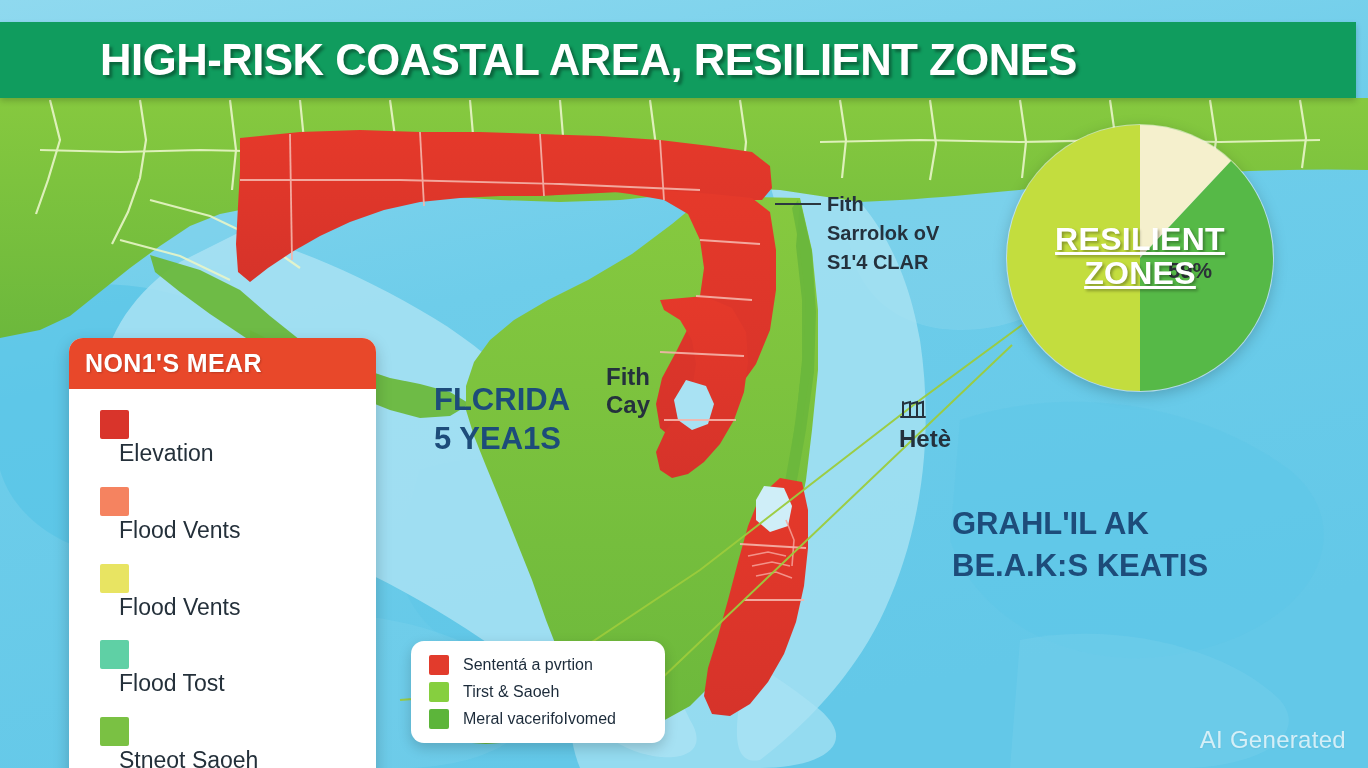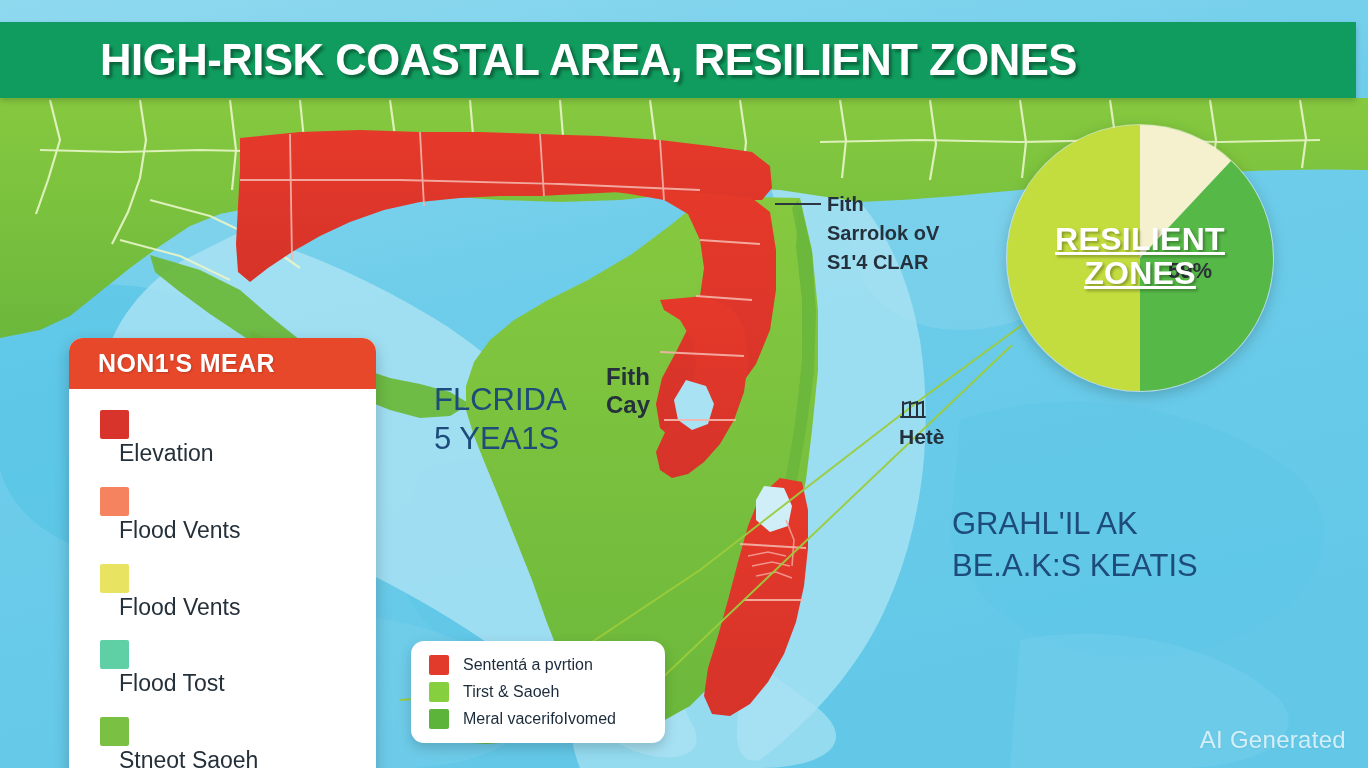--- a/index.html
+++ b/index.html
@@ -66,21 +66,21 @@
     border-radius: 14px;
     box-shadow: 0 6px 16px rgba(0,0,0,0.22);
     overflow: hidden;
     z-index: 25;
   }
   #legend-header {
     background: #e8482a;
     height: 51px;
     display: flex;
     align-items: center;
-    padding-left: 29px;
+    padding-left: 16px;
   }
   #legend-header-title {
     color: #ffffff;
     font-size: 25px;
     font-weight: bold;
     letter-spacing: 0.4px;
     text-shadow: 1px 1px 2px rgba(0,0,0,0.2);
   }
   #legend-items {
     padding: 18px 0 22px 0;
@@ -173,21 +173,21 @@
     font-weight: bold;
     color: #2b3138;
     pointer-events: none;
     padding-left: 20px;
   }
 
   
   .map-label {
     position: absolute;
     color: #1d4c7a;
-    font-weight: normal;
+    font-weight: bold;
     z-index: 20;
     white-space: pre-line;
     pointer-events: none;
   }
   #label-florida {
     left: 434px; top: 381px;
     font-size: 31px;
     line-height: 1.25;
     color: #1d4c7a;
   }
@@ -200,21 +200,21 @@
   }
   #label-callout-right {
     left: 827px; top: 190px;
     font-size: 20px;
     line-height: 1.45;
     color: #24313d;
     font-weight: bold;
   }
   #label-here {
     left: 899px; top: 425px;
-    font-size: 21px;
+    font-size: 24px;
     color: #24313d;
     font-weight: bold;
   }
   #label-graham {
     left: 952px; top: 503px;
     font-size: 31px;
     line-height: 1.35;
     color: #1d4c7a;
   }
 

